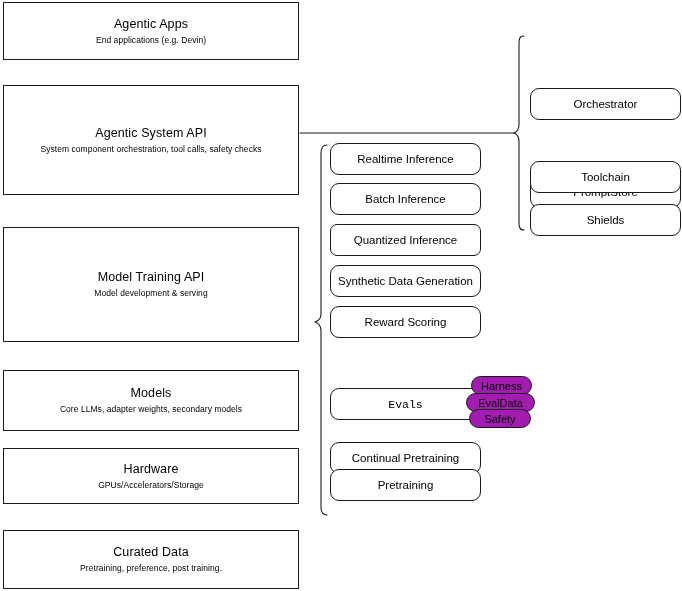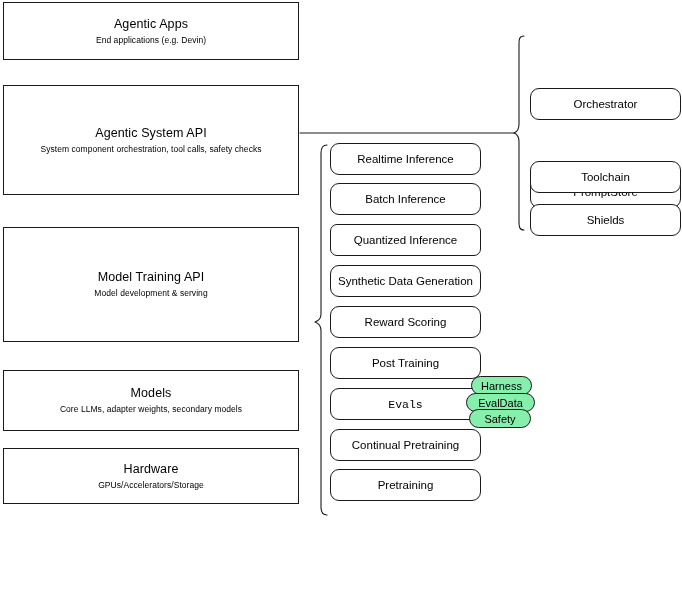--- a/index.html
+++ b/index.html
@@ -56,21 +56,21 @@
     font-size: 11.5px;
   }
   .cap-mid { left: 330px; width: 151px; }
   .cap-right { left: 530px; width: 151px; }
 
   
   .mini {
     position: absolute;
     box-sizing: border-box;
     border: 1px solid #1a1a1a;
-    background: #86efac;
+    background: #a21caf;
     border-radius: 11px;
     height: 19px;
     display: flex;
     align-items: center;
     justify-content: center;
     font-size: 11px;
     z-index: 5;
   }
 
   
@@ -135,43 +135,44 @@
   <div class="node block" style="top:370px;height:61px;">
     <div class="title">Models</div>
     <div class="subtitle">Core LLMs, adapter weights, secondary models</div>
   </div>
 
   <div class="node block" style="top:448px;height:56px;">
     <div class="title">Hardware</div>
     <div class="subtitle">GPUs/Accelerators/Storage</div>
   </div>
 
+  <div class="node block" style="top:530px;height:59px;">
+    <div class="title">Curated Data</div>
+    <div class="subtitle">Pretraining, preference, post training.</div>
+  </div>
 
   <div class="node cap cap-mid" style="top:143px;">
     <span>Realtime Inference</span>
   </div>
   <div class="node cap cap-mid" style="top:183px;">
     <span>Batch Inference</span>
   </div>
   <div class="node cap cap-mid" style="top:224px;border-radius:7px;">
     <span>Quantized Inference</span>
   </div>
   <div class="node cap cap-mid" style="top:306px;">
     <span>Reward Scoring</span>
   </div>
   <div class="node cap cap-mid" style="top:265px;">
     <span>Synthetic Data Generation</span>
   </div>
-  <div class="node cap cap-mid" style="top:347px;">
-    <span>Post Training</span>
-  </div>
   <div class="node cap cap-mid" style="top:388px;font-family:Liberation Mono, monospace;">
     <span>Evals</span>
   </div>
-  <div class="node cap cap-mid" style="top:429px;">
+  <div class="node cap cap-mid" style="top:442px;">
     <span>Continual Pretraining</span>
   </div>
   <div class="node cap cap-mid" style="top:469px;">
     <span>Pretraining</span>
   </div>
 
   <div class="mini" style="left:471px;top:376px;width:61px;">
     <span>Harness</span>
   </div>
   <div class="mini" style="left:466px;top:393px;width:69px;">

